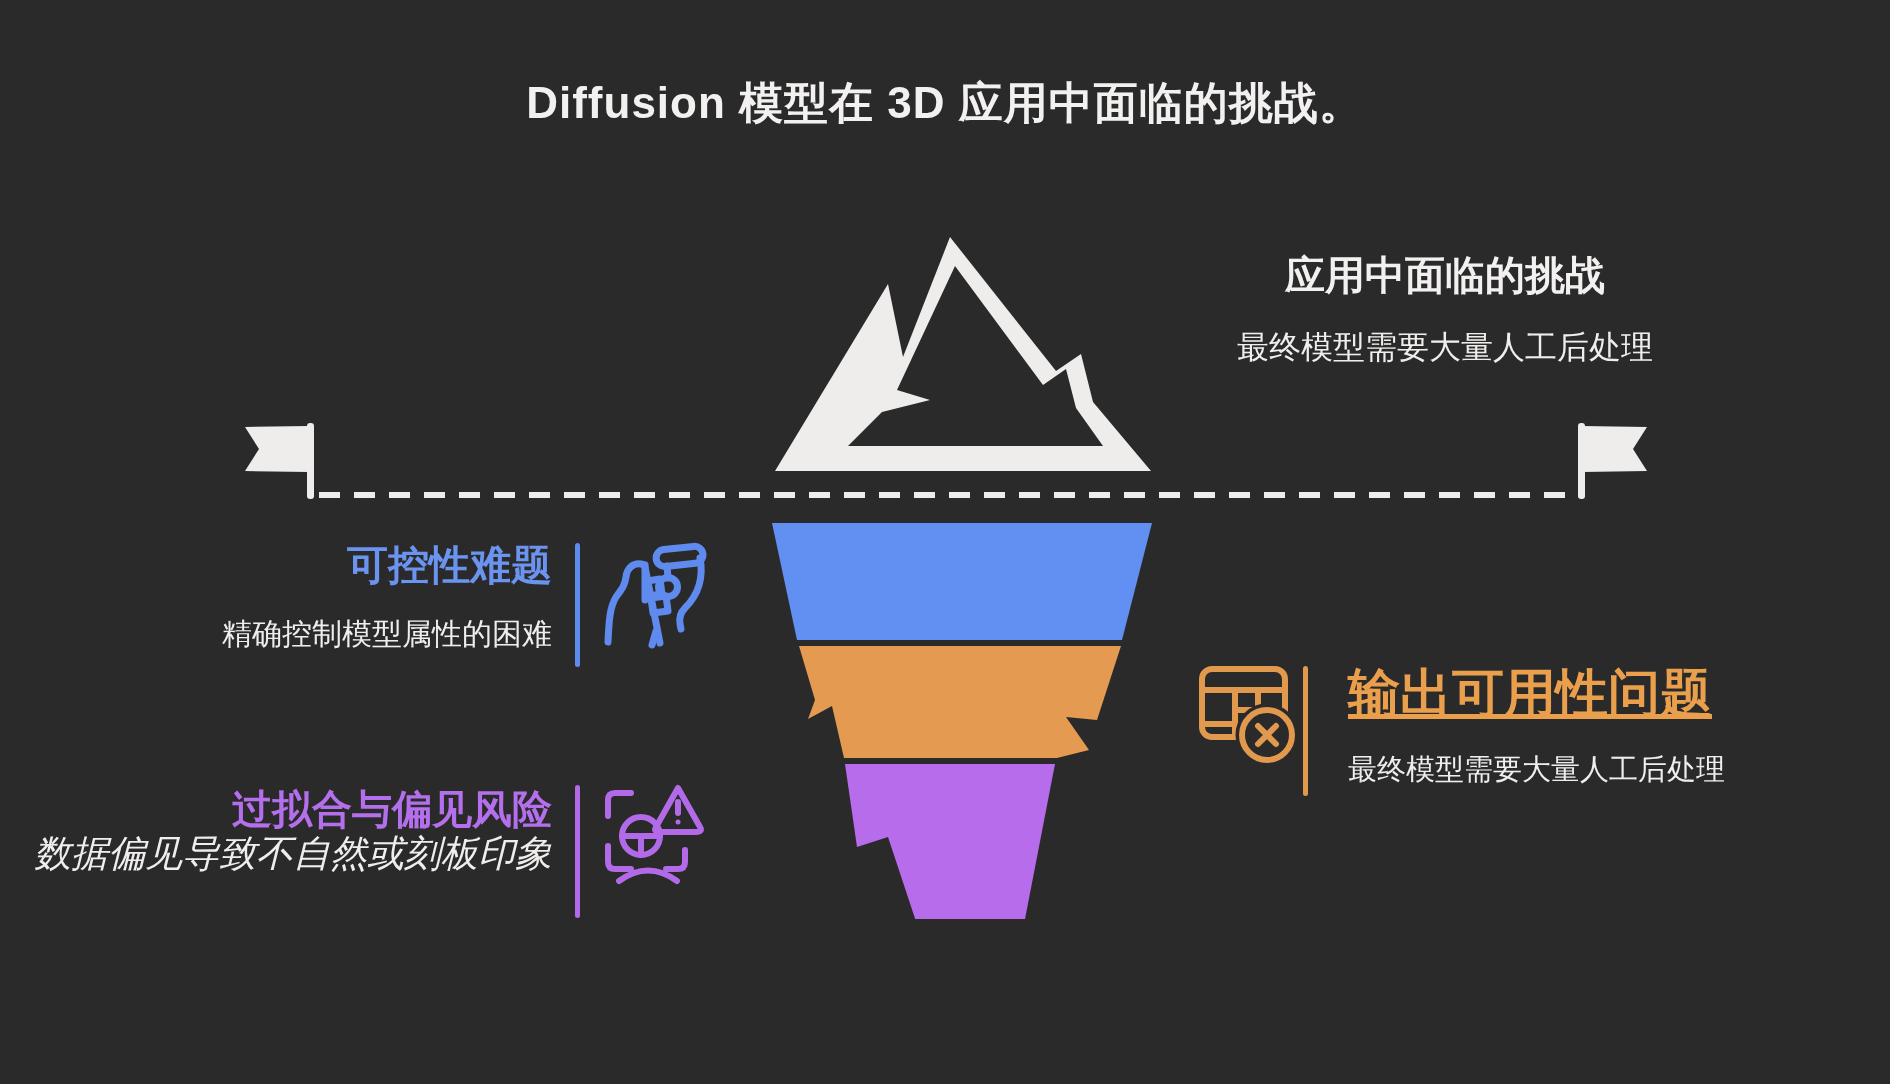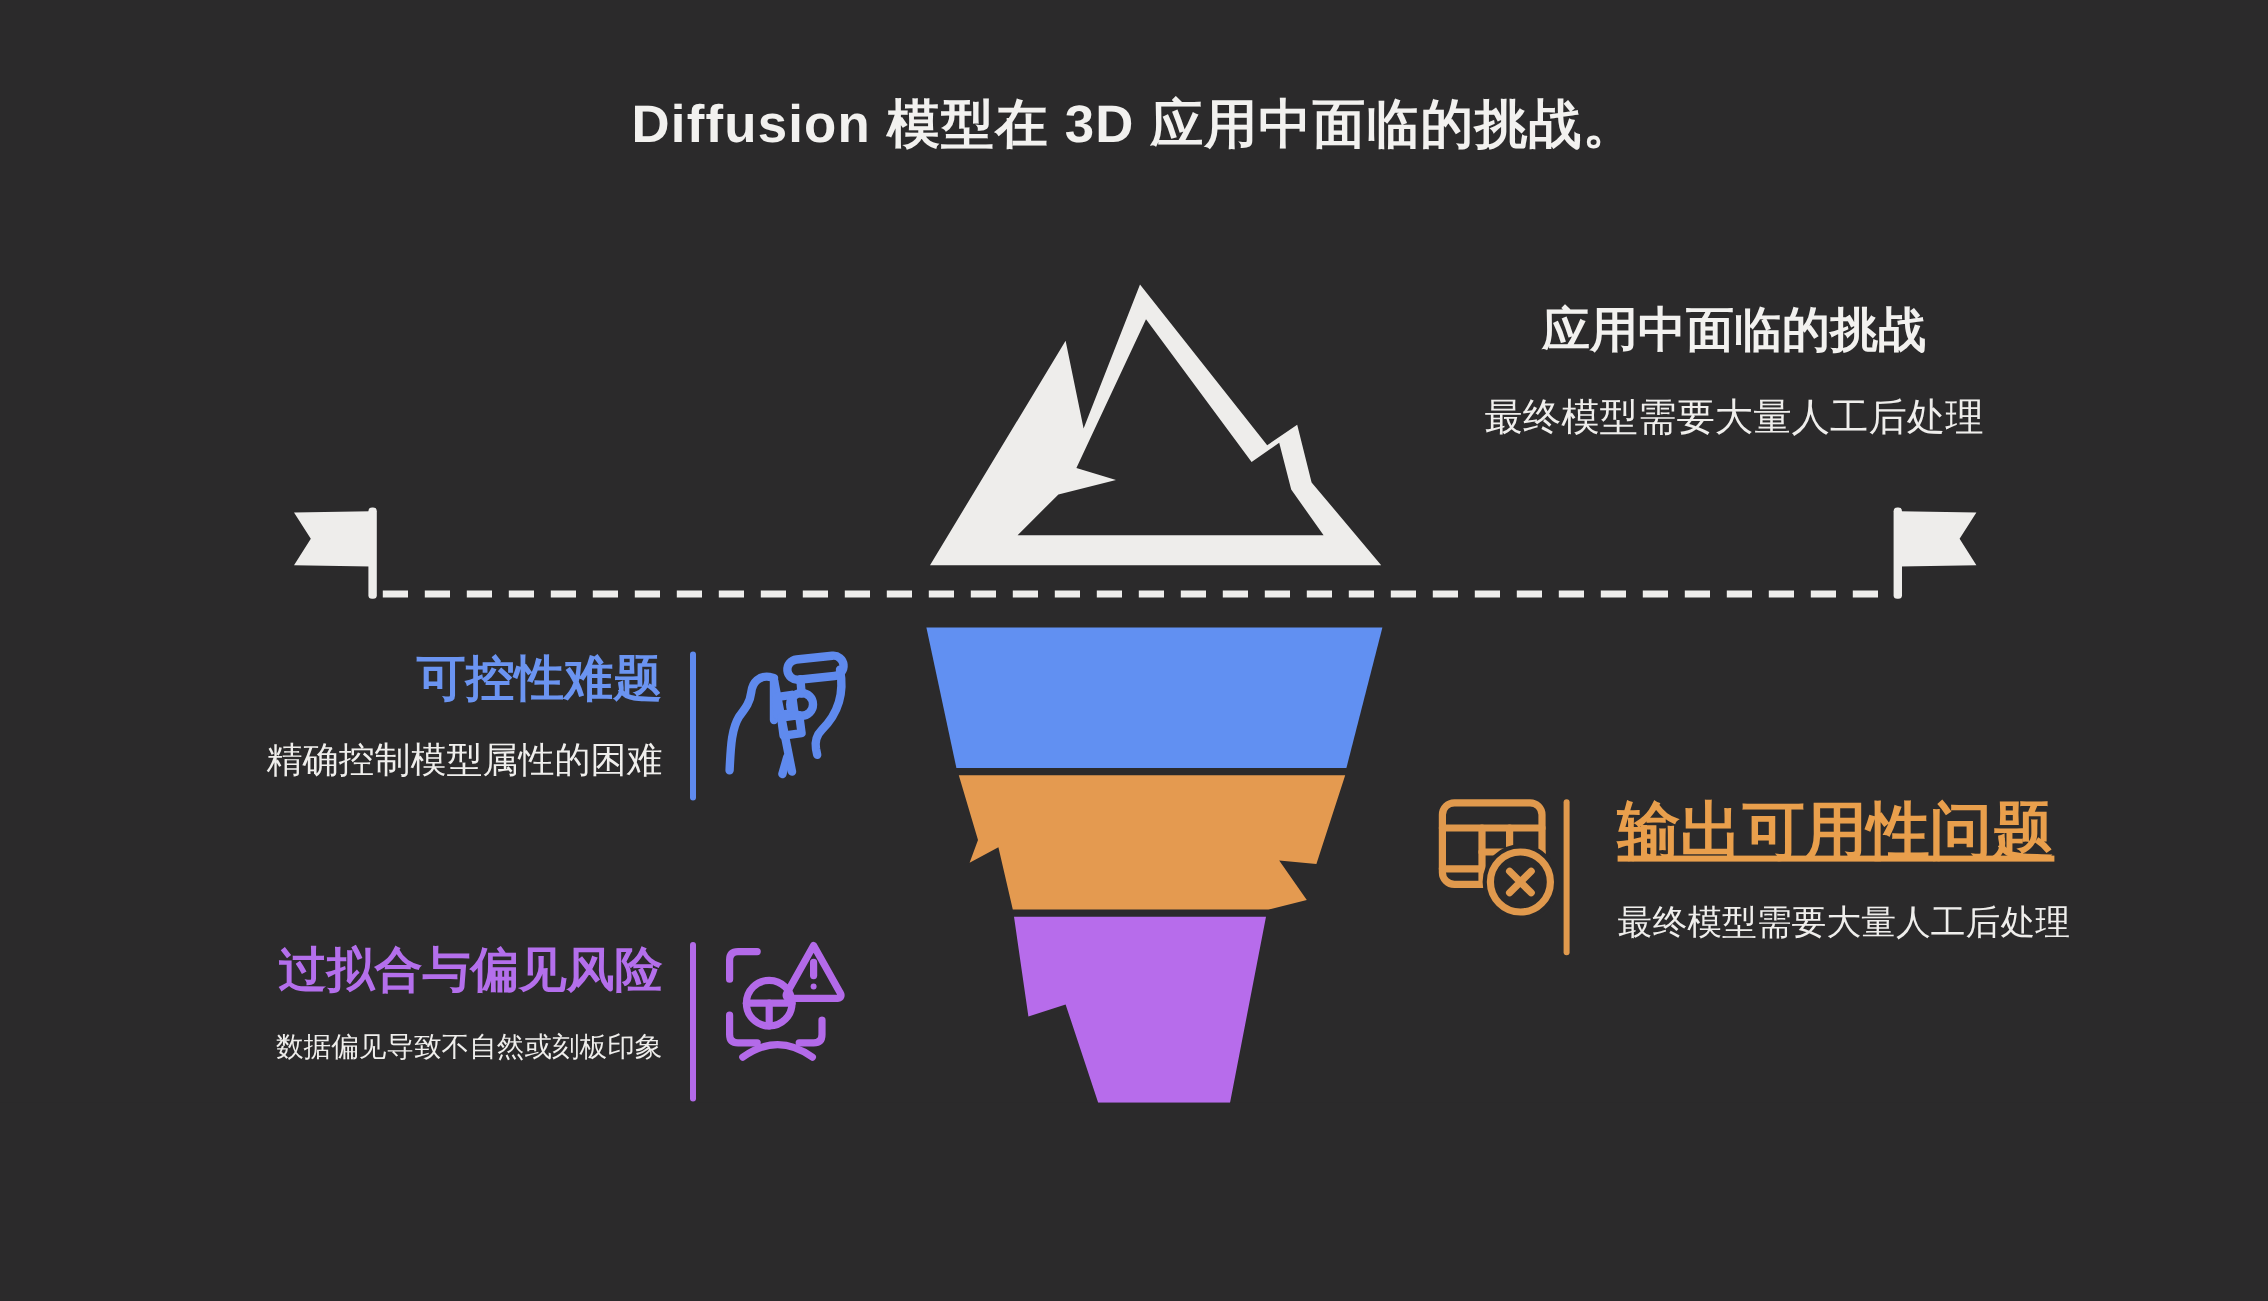--- a/index.html
+++ b/index.html
@@ -18,21 +18,21 @@
   .sec-top{left:1145px;top:252px;width:600px;text-align:center;}
   .sec-top .sec-title{font-size:40px;color:#f2f1ef;}
   .sec-top .sec-sub{font-size:32px;margin-top:30px;}
 
   .sec-blue{right:1338px;top:542px;text-align:right;margin-left:32px;}
   .sec-blue .sec-title{font-size:41px;}
   .sec-blue .sec-sub{font-size:30px;margin-top:27px;}
 
   .sec-purple{right:1338px;top:786px;text-align:right;}
   .sec-purple .sec-title{font-size:40px;}
-  .sec-purple .sec-sub{font-size:23px;margin-top:27px;}
+  .sec-purple .sec-sub{font-size:37px;font-style:italic;}
 
   .sec-orange{left:1348px;top:664px;text-align:left;}
   .sec-orange .sec-title{font-size:52px;text-decoration:underline;}
   .sec-orange .sec-sub{font-size:29px;margin-top:28px;}
 
   .vbar{width:5px;border-radius:3px;}
   .vbar-blue{left:575px;top:543px;height:124px;}
   .vbar-purple{left:575px;top:785px;height:133px;}
   .vbar-orange{left:1303px;top:666px;height:130px;}
 </style>

